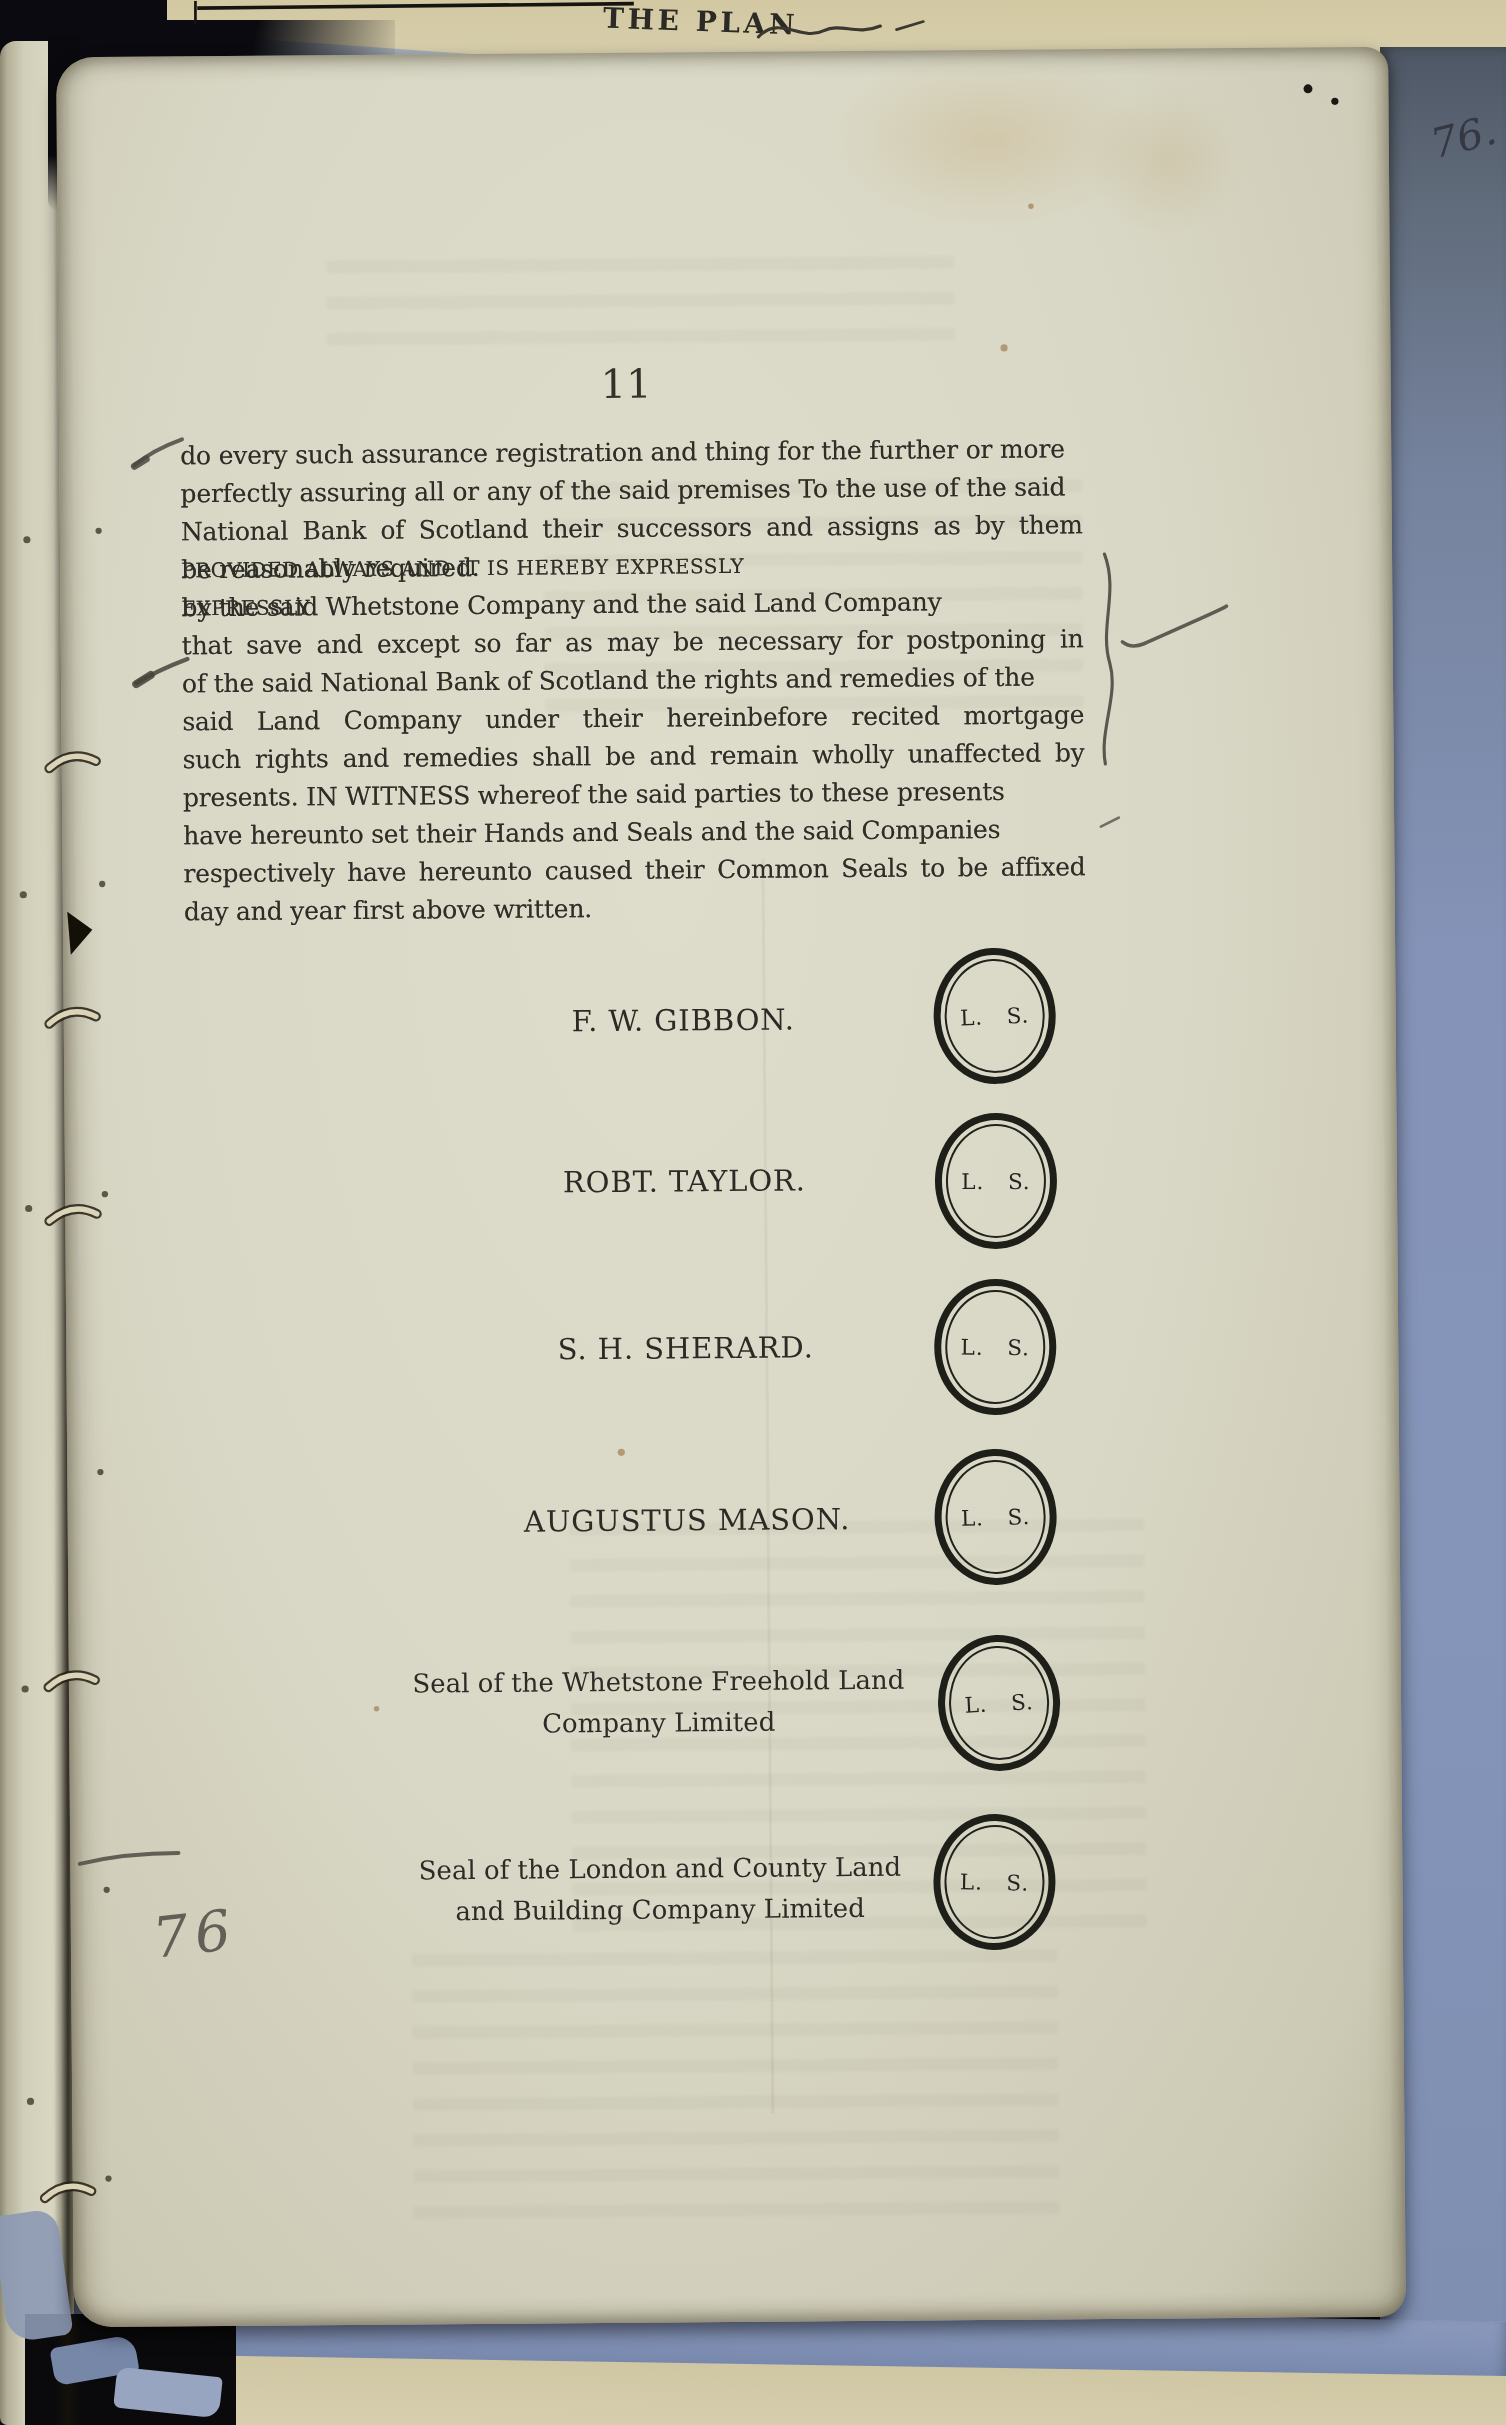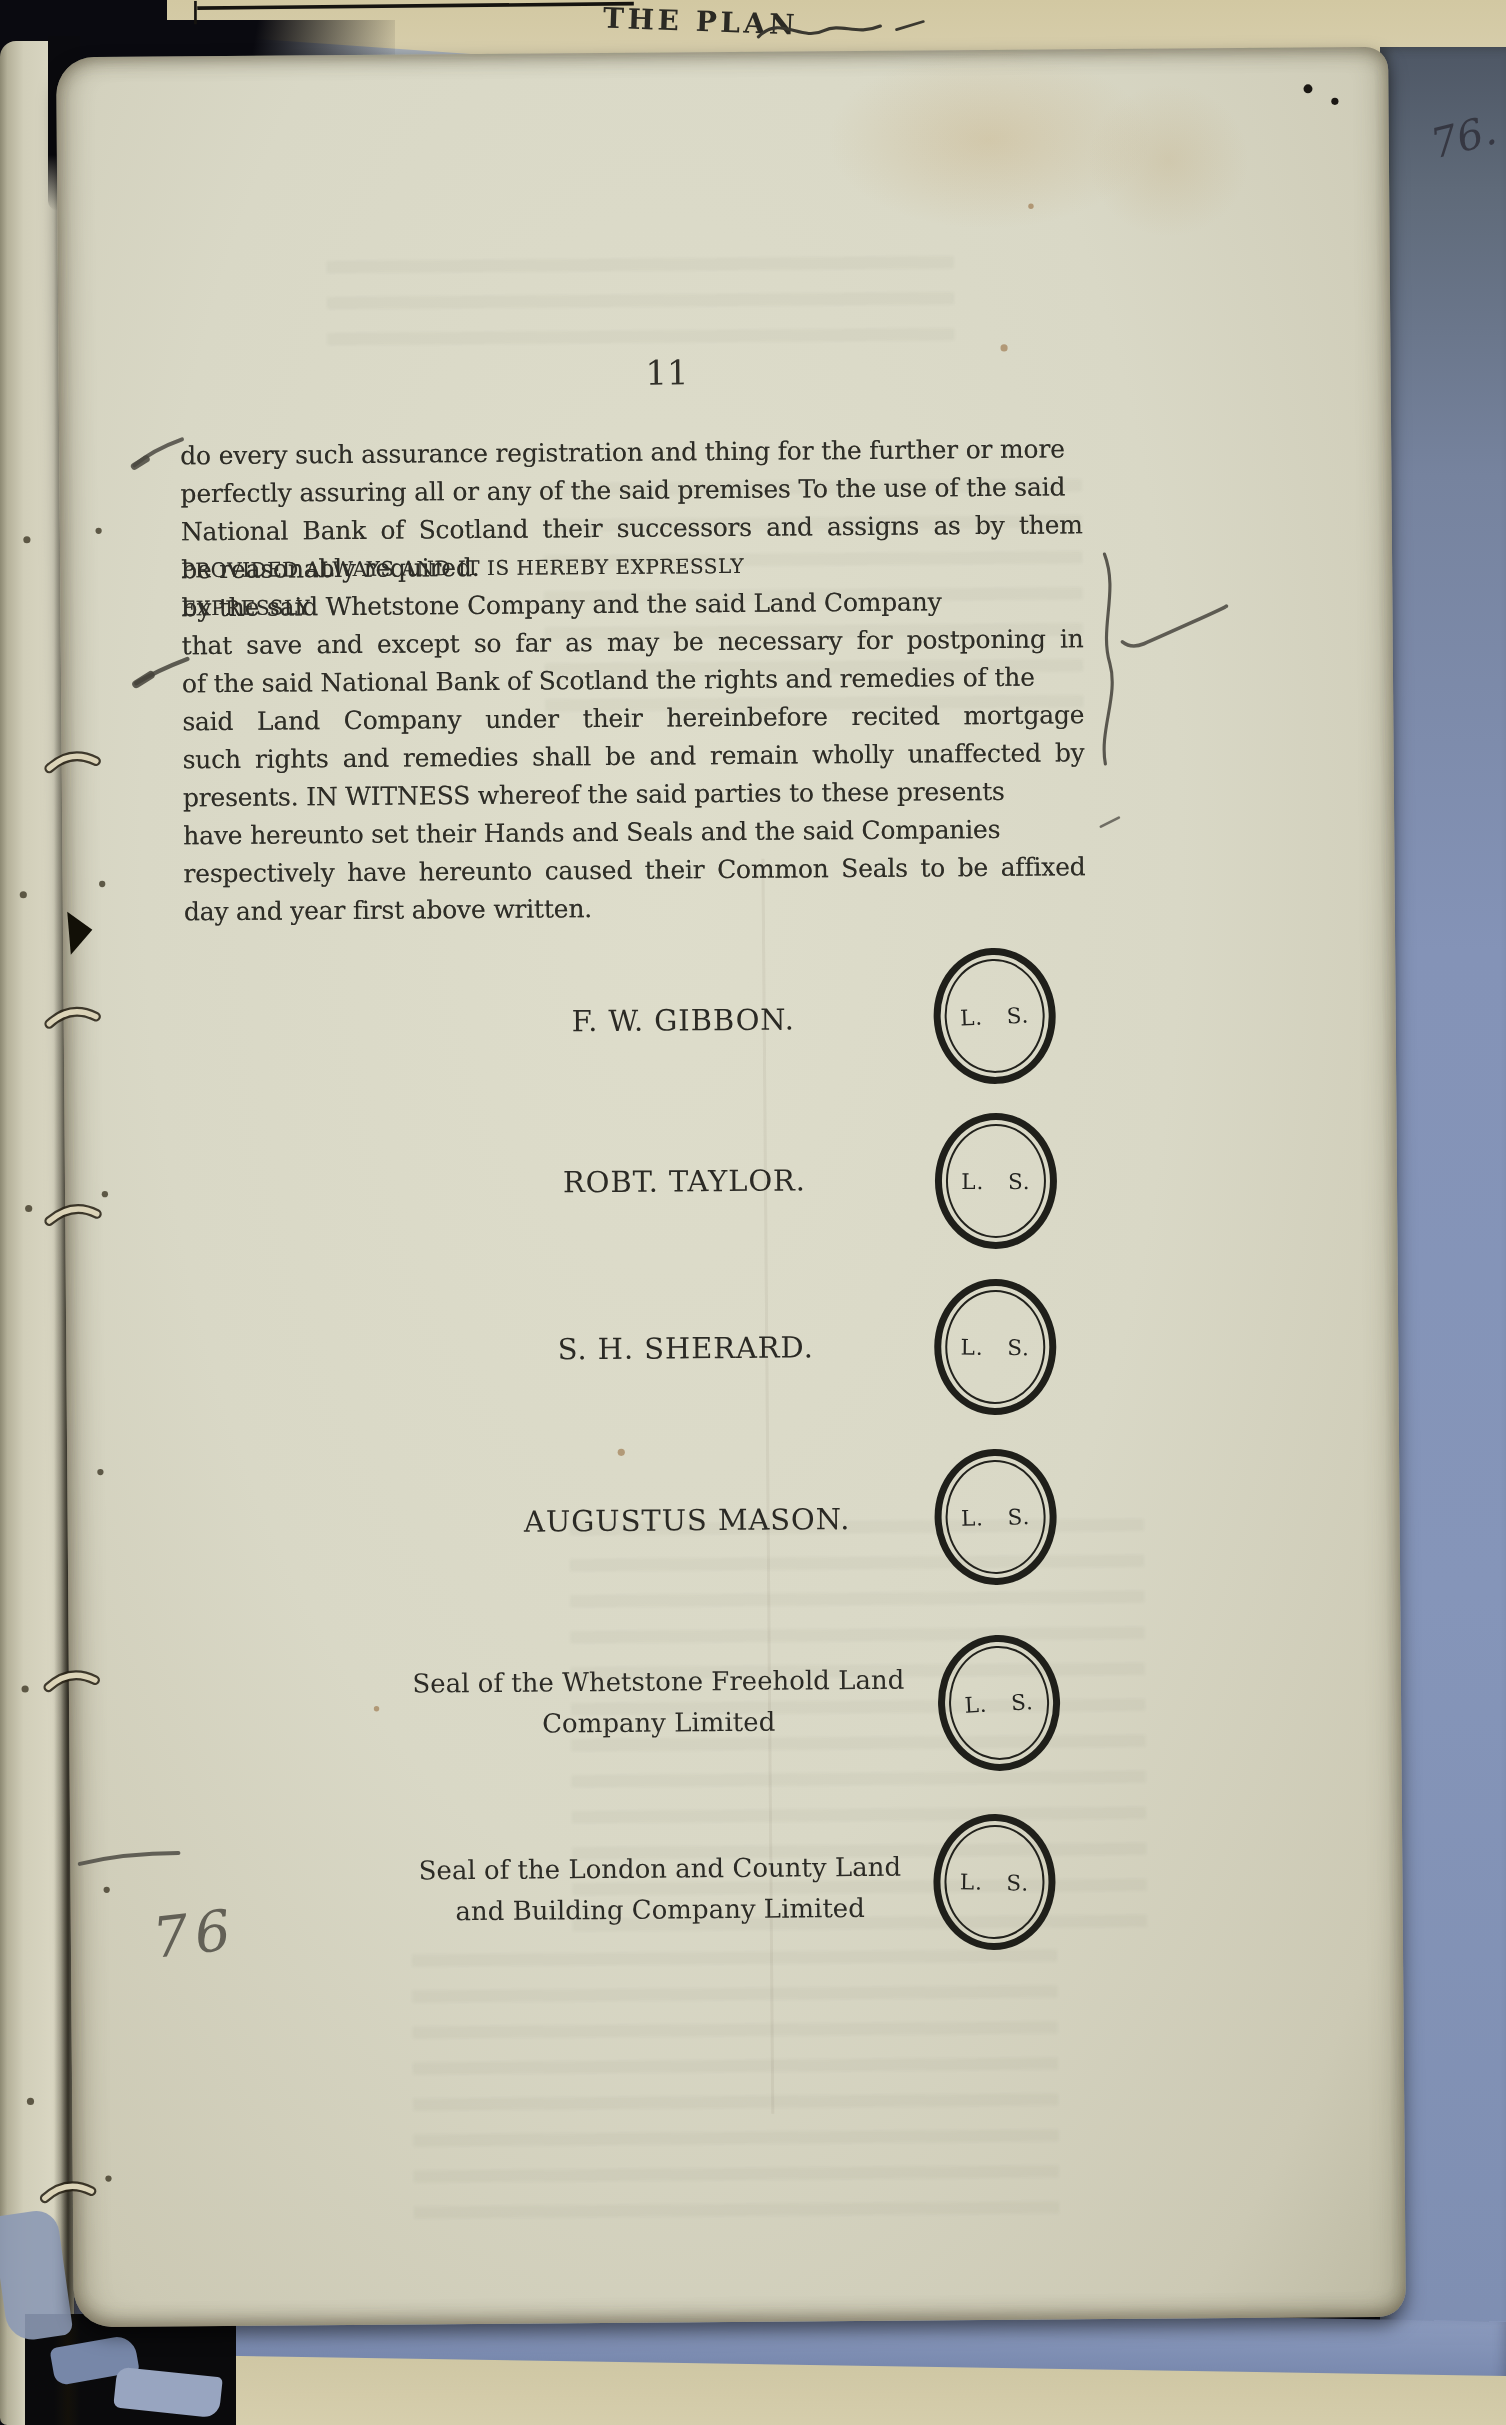--- a/index.html
+++ b/index.html
@@ -56,21 +56,21 @@
   .stain2{left:1031px;top:36px;width:161px;height:152px;border-radius:50%;
     background:radial-gradient(closest-side,rgba(180,145,85,.18),rgba(180,145,85,0));}
   .ghost{background:repeating-linear-gradient(180deg,rgba(96,100,80,.09) 0 11.7px,rgba(0,0,0,0) 11.7px 36px);
     filter:blur(1.8px);opacity:.6;}
   .g0{left:269px;top:206px;width:627px;height:99px;}
   .g1{left:484px;top:430px;width:538px;height:233px;}
   .g2{left:502px;top:1470px;width:574px;height:421px;}
   .g3{left:341px;top:1900px;width:645px;height:269px;}
   .crease{left:699px;top:807px;width:2.7px;height:1255px;background:rgba(60,55,40,.06);}
 
-  .pagenum{left:505px;top:300px;width:125px;text-align:right;font-size:34px;color:#32312a;}
+  .pagenum{left:505px;top:308px;width:125px;text-align:center;font-size:40px;color:#32312a;}
   .para{left:121px;top:381px;width:902px;font-size:25px;line-height:38px;color:#2e2d27;
     letter-spacing:-0.2px;text-shadow:0 0 0.5px rgba(46,45,39,.55);}
   .para .tl{position:relative;display:block;height:38px;overflow:hidden;
     text-align:justify;text-align-last:justify;}
   .para .tl.last{text-align-last:left;}
   .para .sc{font-size:0.8em;letter-spacing:0.5px;}
 
   .sig-name{left:382px;width:475px;text-align:center;font-size:29px;letter-spacing:0.9px;color:#2b2a25;}
   .seal{width:122px;height:136px;border:7.2px solid #1f1f1a;border-radius:50%;}
   .seal .ring{position:absolute;inset:3.6px;border:2.7px solid #22221d;border-radius:50%;

